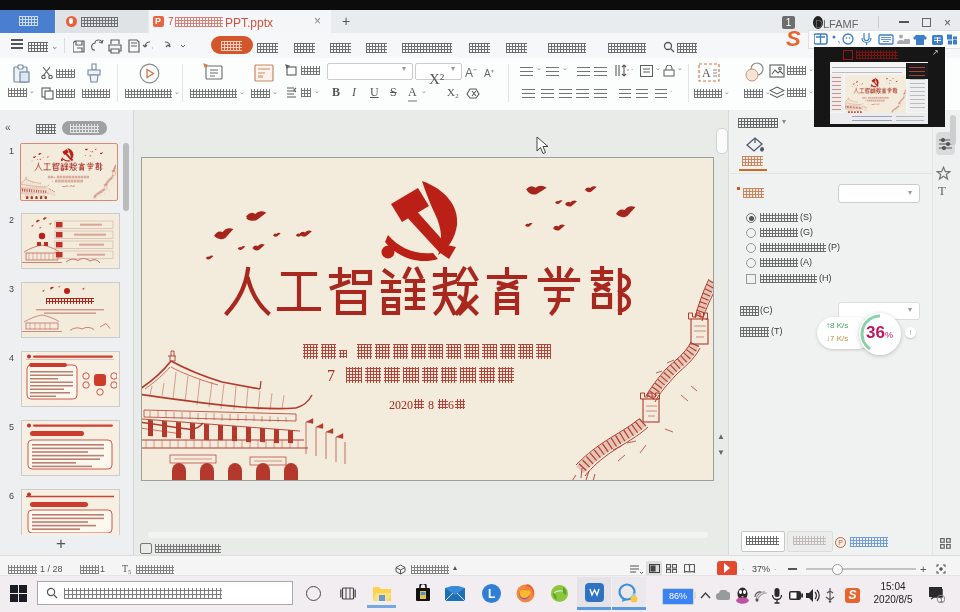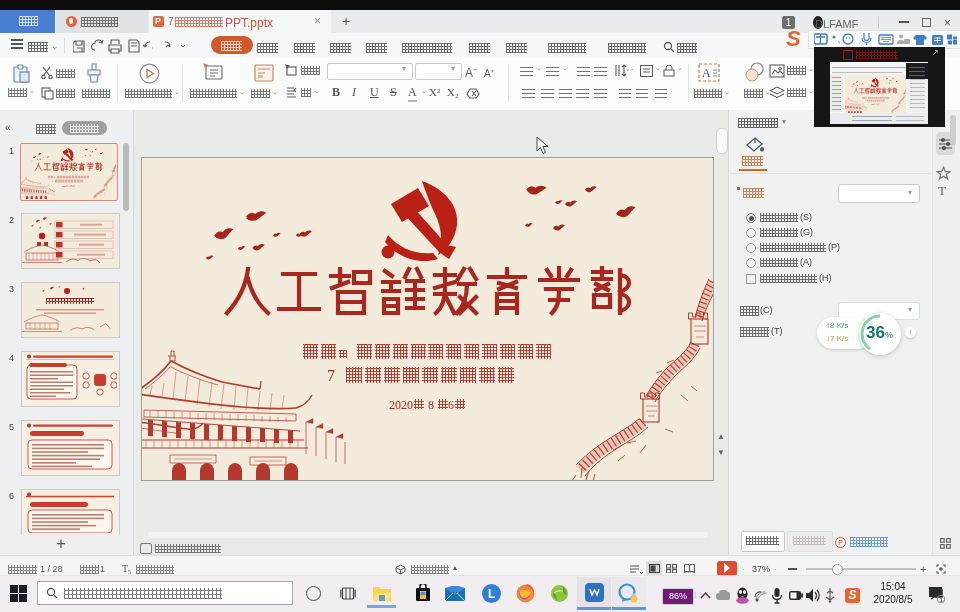--- a/index.html
+++ b/index.html
@@ -144,21 +144,21 @@
  <div class="a" style="left:451px;top:64px;color:#999;font-size:8px">▾</div>
  <div class="a" style="left:465px;top:64px;color:#666;font-size:12px">A⁻</div>
  <div class="a" style="left:484px;top:66px;color:#666;font-size:10px">A⁺</div>
 
  <div class="a" style="left:332px;top:85px;color:#555;font-size:12px;font-weight:bold;font-family:'Liberation Serif',serif">B</div>
  <div class="a" style="left:352px;top:85px;color:#555;font-size:12px;font-style:italic;font-family:'Liberation Serif',serif">I</div>
  <div class="a" style="left:370px;top:85px;color:#555;font-size:12px;text-decoration:underline;font-family:'Liberation Serif',serif">U</div>
  <div class="a" style="left:390px;top:85px;color:#555;font-size:12px;text-decoration:line-through;font-family:'Liberation Serif',serif">S</div>
  <div class="a" style="left:408px;top:85px;color:#555;font-size:12px;font-family:'Liberation Serif',serif;border-bottom:2px solid #b8b8b8">A</div>
  <div class="a" style="left:421px;top:87px;color:#888;font-size:7px">⌄</div>
- <div class="a" style="left:429px;top:86px;color:#555;font-size:11px;font-family:'Liberation Serif',serif">X²</div>
+ <div class="a" style="left:429px;top:71px;color:#555;font-size:15px;font-family:'Liberation Serif',serif">X²</div>
  <div class="a" style="left:447px;top:86px;color:#555;font-size:11px;font-family:'Liberation Serif',serif">X₂</div>
  <svg class="a" style="left:466px;top:88px" width="14" height="11" viewBox="0 0 14 11" fill="none" stroke="#5a5a5a" stroke-width="1.1">
       <path d="M4 1h6l3 5-3 4h-6l-3-4z M6 3l4 5 M10 3l-4 5"></path>
     </svg>
  <div class="vline" style="left:508px;top:64px;height:38px"></div>
 
  <div class="ic" style="left:520px;top:65px;width:13px;height:11px;color:#5c5c5c"></div>
     <div class="a" style="left:536px;top:64px;color:#888;font-size:7px">⌄</div>
  <div class="ic" style="left:546px;top:65px;width:13px;height:11px;color:#5c5c5c"></div>
     <div class="a" style="left:562px;top:64px;color:#888;font-size:7px">⌄</div>
@@ -701,21 +701,21 @@
  <div class="a" style="left:577px;top:607px;width:34px;height:3px;background:#5a9ade"></div>
  <div class="a" style="left:612px;top:577px;width:34px;height:33px;background:#eae8ec"></div>
  <svg class="a" style="left:618px;top:583px" width="21" height="20" viewBox="0 0 21 20">
       <circle cx="9" cy="9" r="7.5" fill="none" stroke="#3a8fd8" stroke-width="2.2"></circle>
       <path d="M5 15l-1 4 5-2z" fill="#3a8fd8"></path>
       <path d="M13 12l6 5-2-7z" fill="#8ed0f8"></path>
       <circle cx="16" cy="16" r="3.5" fill="#f8c840"></circle>
     </svg>
  <div class="a" style="left:612px;top:607px;width:34px;height:3px;background:#5a9ade"></div>
 
- <div class="a" style="left:662px;top:588px;width:30px;height:15px;background:#701a75;border:1.5px solid #c8d4c8;border-radius:2px;color:#fff;font-size:9px;text-align:center;line-height:15px">86%</div>
+ <div class="a" style="left:662px;top:588px;width:30px;height:15px;background:#3b82f6;border:1.5px solid #c8d4c8;border-radius:2px;color:#fff;font-size:9px;text-align:center;line-height:15px">86%</div>
  <div class="a" style="left:692.5px;top:592px;width:3px;height:7px;background:#d8e0d8"></div>
  <svg class="a" style="left:700px;top:591px" width="11" height="8" viewBox="0 0 11 8" fill="none" stroke="#444" stroke-width="1.5">
       <path d="M1 7l4.5-5L10 7"></path>
     </svg>
  <svg class="a" style="left:716px;top:590px" width="14" height="11" viewBox="0 0 14 11">
       <path d="M3.5,10 a3.5,3.5 0 0,1 -.5,-7 a4.5,4.5 0 0,1 8.5,-1 a3.5,3.5 0 0,1 -.5,8z" fill="#989a9c"></path>
     </svg>
  <svg class="a" style="left:736px;top:587px" width="13" height="17" viewBox="0 0 13 17">
       <ellipse cx="6.5" cy="7" rx="5" ry="6.5" fill="#2a2a2a"></ellipse>
       <ellipse cx="6.5" cy="13.5" rx="6.3" ry="3.2" fill="#c050a8"></ellipse>
@@ -807,15 +807,15 @@
  <div class="ic" style="left:852px;top:116px;width:40px;height:5px;color:#8898b0"></div>
  <div class="ic" style="left:896px;top:116px;width:28px;height:5px;color:#a8b0b8"></div>
 
  <div class="a" style="left:817px;top:317px;width:56px;height:32px;background:#fefefe;border-radius:16px;box-shadow:0 1px 3px rgba(0,0,0,.18)"></div>
  <div class="a" style="left:826px;top:321px;color:#4aa060;font-size:8px">↑8 K/s</div>
  <div class="a" style="left:826px;top:334px;color:#c09040;font-size:8px">↓7 K/s</div>
  <div class="a" style="left:859px;top:313px;width:42px;height:42px;background:#fff;border-radius:50%;box-shadow:0 1px 4px rgba(0,0,0,.22)"></div>
  <svg class="a" style="left:859px;top:313px" width="42" height="42" viewBox="0 0 42 42" fill="none">
       <path d="M21 3 A18 18 0 00 11 36" stroke="#8fd0ac" stroke-width="3"></path>
     </svg>
- <div class="a" style="left:866px;top:323px;color:#0f766e;font-size:17px;font-weight:bold">36<span style="font-size:9px;font-weight:normal">%</span></div>
+ <div class="a" style="left:866px;top:323px;color:#be185d;font-size:17px;font-weight:bold">36<span style="font-size:9px;font-weight:normal">%</span></div>
  <div class="a" style="left:905px;top:327px;width:11px;height:11px;background:#fff;border-radius:50%;box-shadow:0 1px 2px rgba(0,0,0,.2);color:#999;font-size:8px;text-align:center;line-height:11px">!</div>
 </div>
 
 </body></html>

